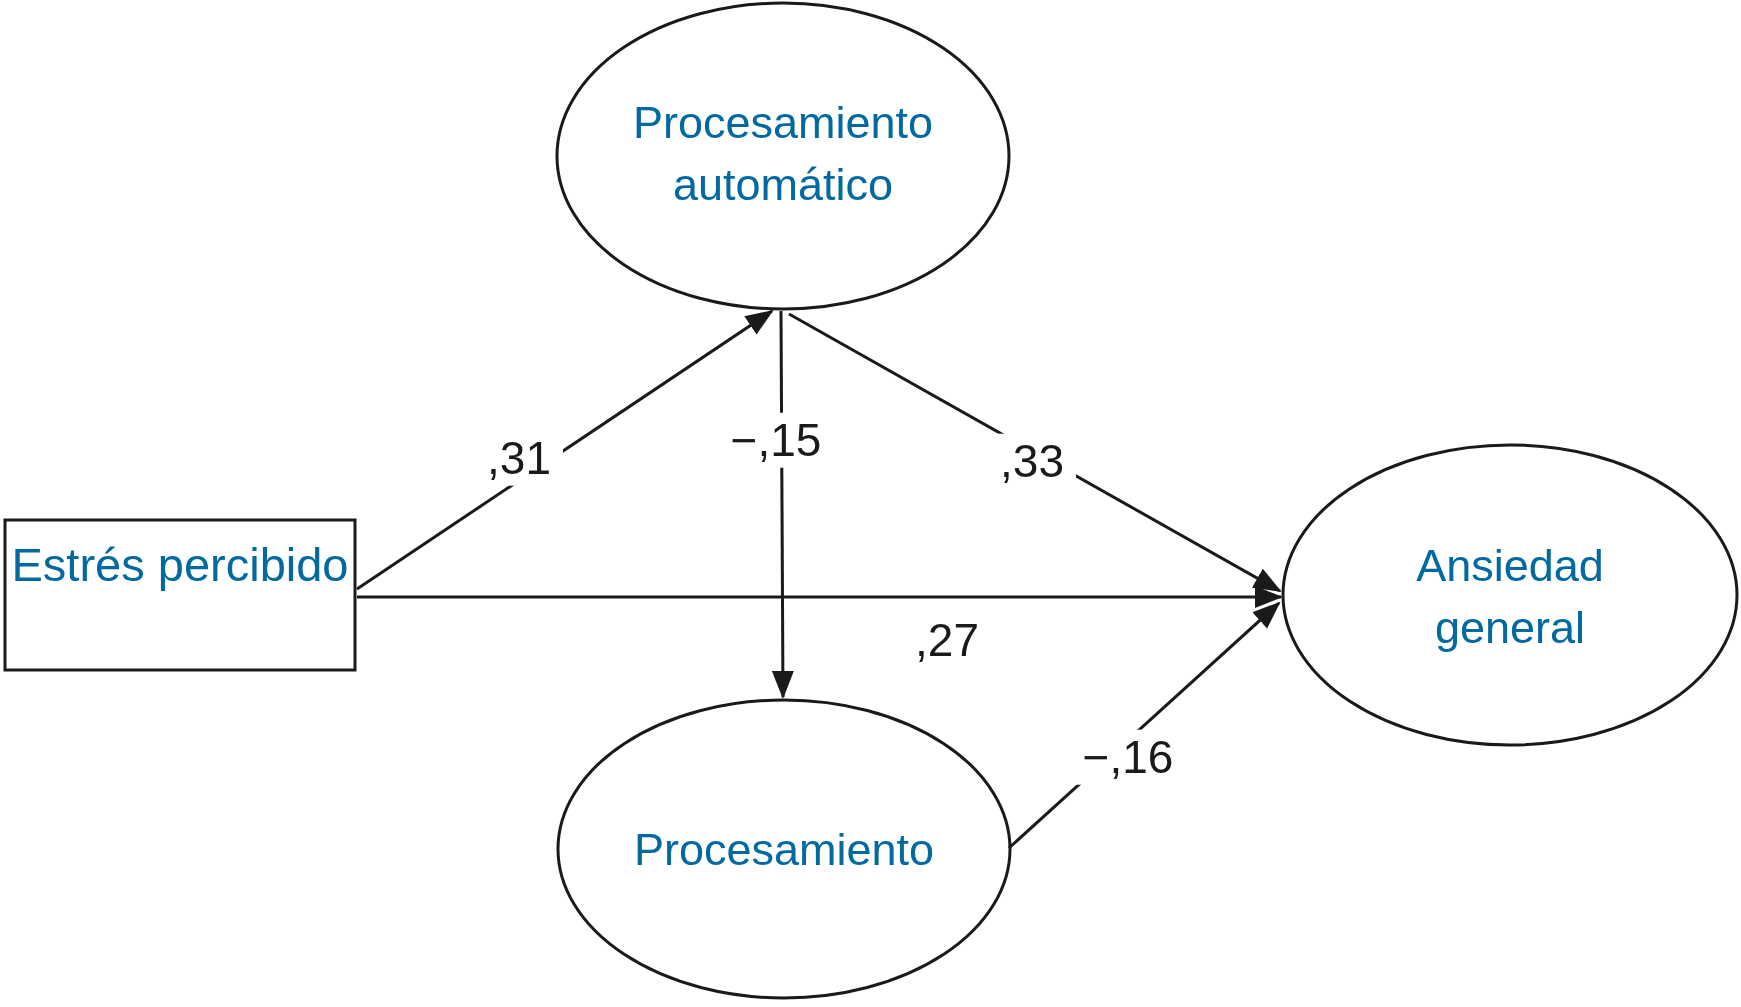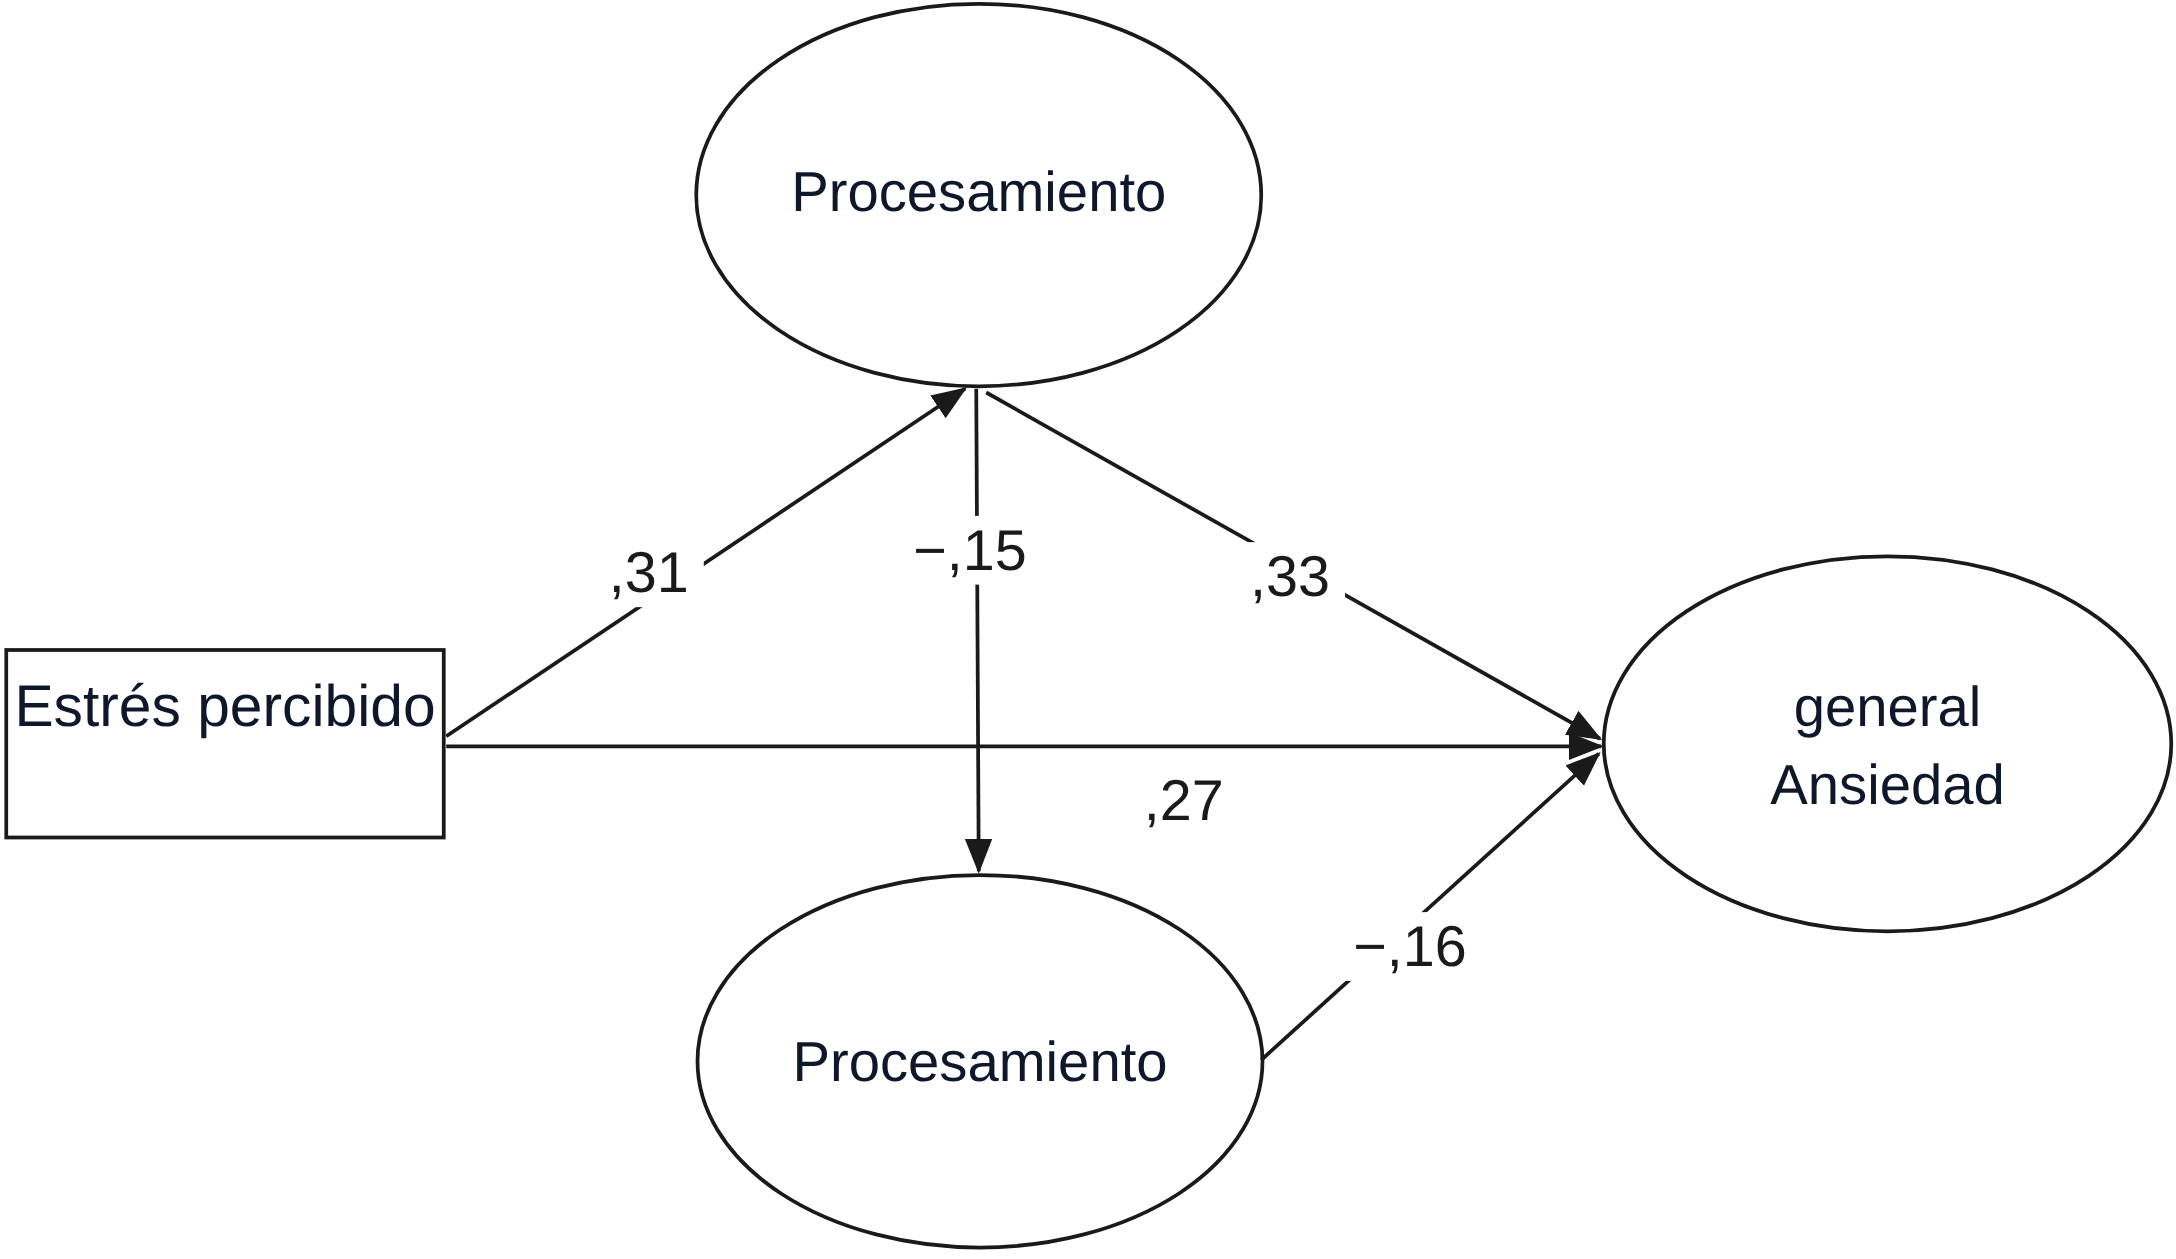--- a/index.html
+++ b/index.html
@@ -21,21 +21,21 @@
     left: 0;
     top: 0;
   }
   .node-label {
     position: absolute;
     transform: translate(-50%, -50%);
     text-align: center;
     font-size: 45px;
     line-height: 1.38;
     white-space: nowrap;
-    color: #0f172a;
+    color: #0369a1;
   }
   .node-label--box {
     font-size: 47px;
   }
   .edge-label {
     position: absolute;
     transform: translate(-50%, -50%);
     background: #ffffff;
     font-size: 46px;
     line-height: 1.1;
@@ -63,31 +63,32 @@
 
     <line x1="357" y1="589" x2="772" y2="311" stroke="#1a1a1a" stroke-width="3" marker-end="url(#arrow)"></line>
     <line x1="357" y1="597" x2="1281" y2="597" stroke="#1a1a1a" stroke-width="3" marker-end="url(#arrow)"></line>
     <line x1="789" y1="314" x2="1280" y2="591" stroke="#1a1a1a" stroke-width="3" marker-end="url(#arrow)"></line>
     <line x1="781" y1="311" x2="783" y2="697" stroke="#1a1a1a" stroke-width="3" marker-end="url(#arrow)"></line>
     <line x1="1009" y1="848" x2="1279" y2="603" stroke="#1a1a1a" stroke-width="3" marker-end="url(#arrow)"></line>
   </svg>
 
   <div class="node-label" style="left:783px; top:154px;">
     <span style="display:block">Procesamiento</span>
+    <span style="display:block">automático</span>
   </div>
 
   <div class="node-label node-label--box" style="left:180px; top:565px;text-align:center;">Estrés percibido</div>
 
   <div class="node-label" style="left:784px; top:850px;">
     <span style="display:block">Procesamiento</span>
   </div>
 
   <div class="node-label" style="left:1510px; top:597px;">
+    <span style="display:block">Ansiedad</span>
     <span style="display:block">general</span>
-    <span style="display:block">Ansiedad</span>
   </div>
 
   <div class="edge-label" style="left:519px; top:458px;">,31</div>
 
   <div class="edge-label" style="left:776px; top:440px;">−,15</div>
 
   <div class="edge-label" style="left:1032px; top:461px;">,33</div>
 
   <div class="edge-label" style="left:947px; top:600px;margin-top:40px;">,27</div>
 

